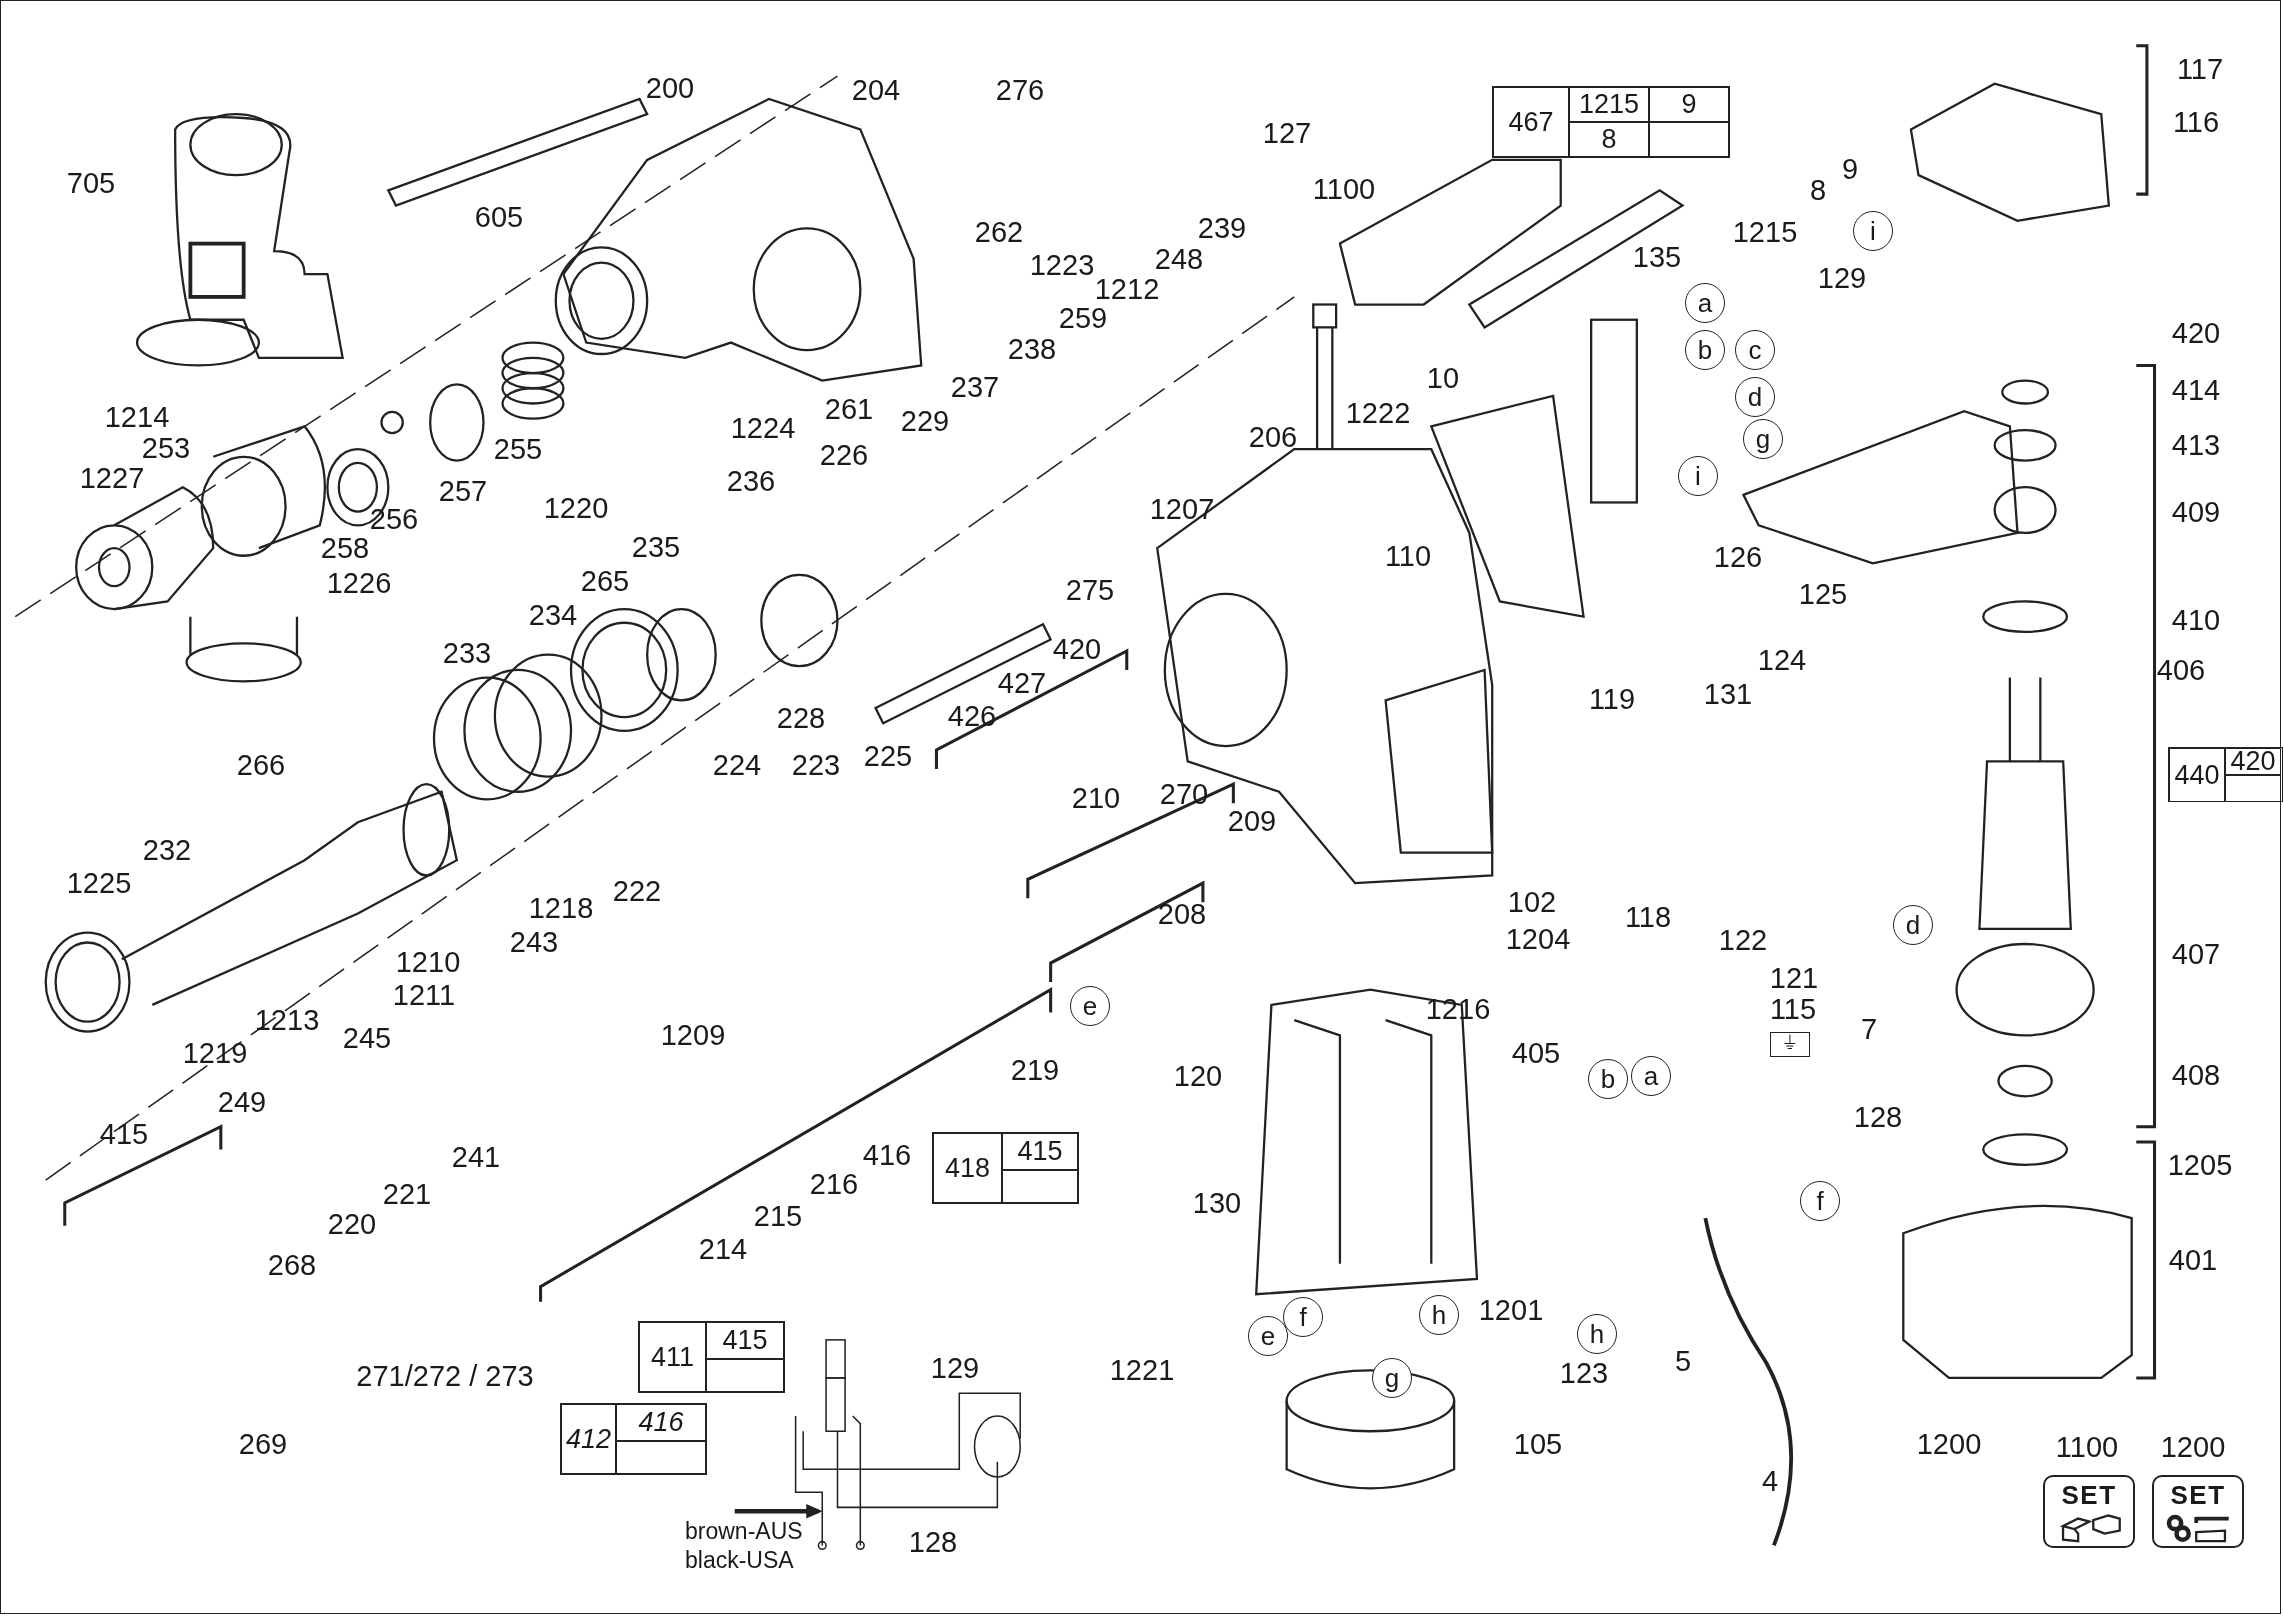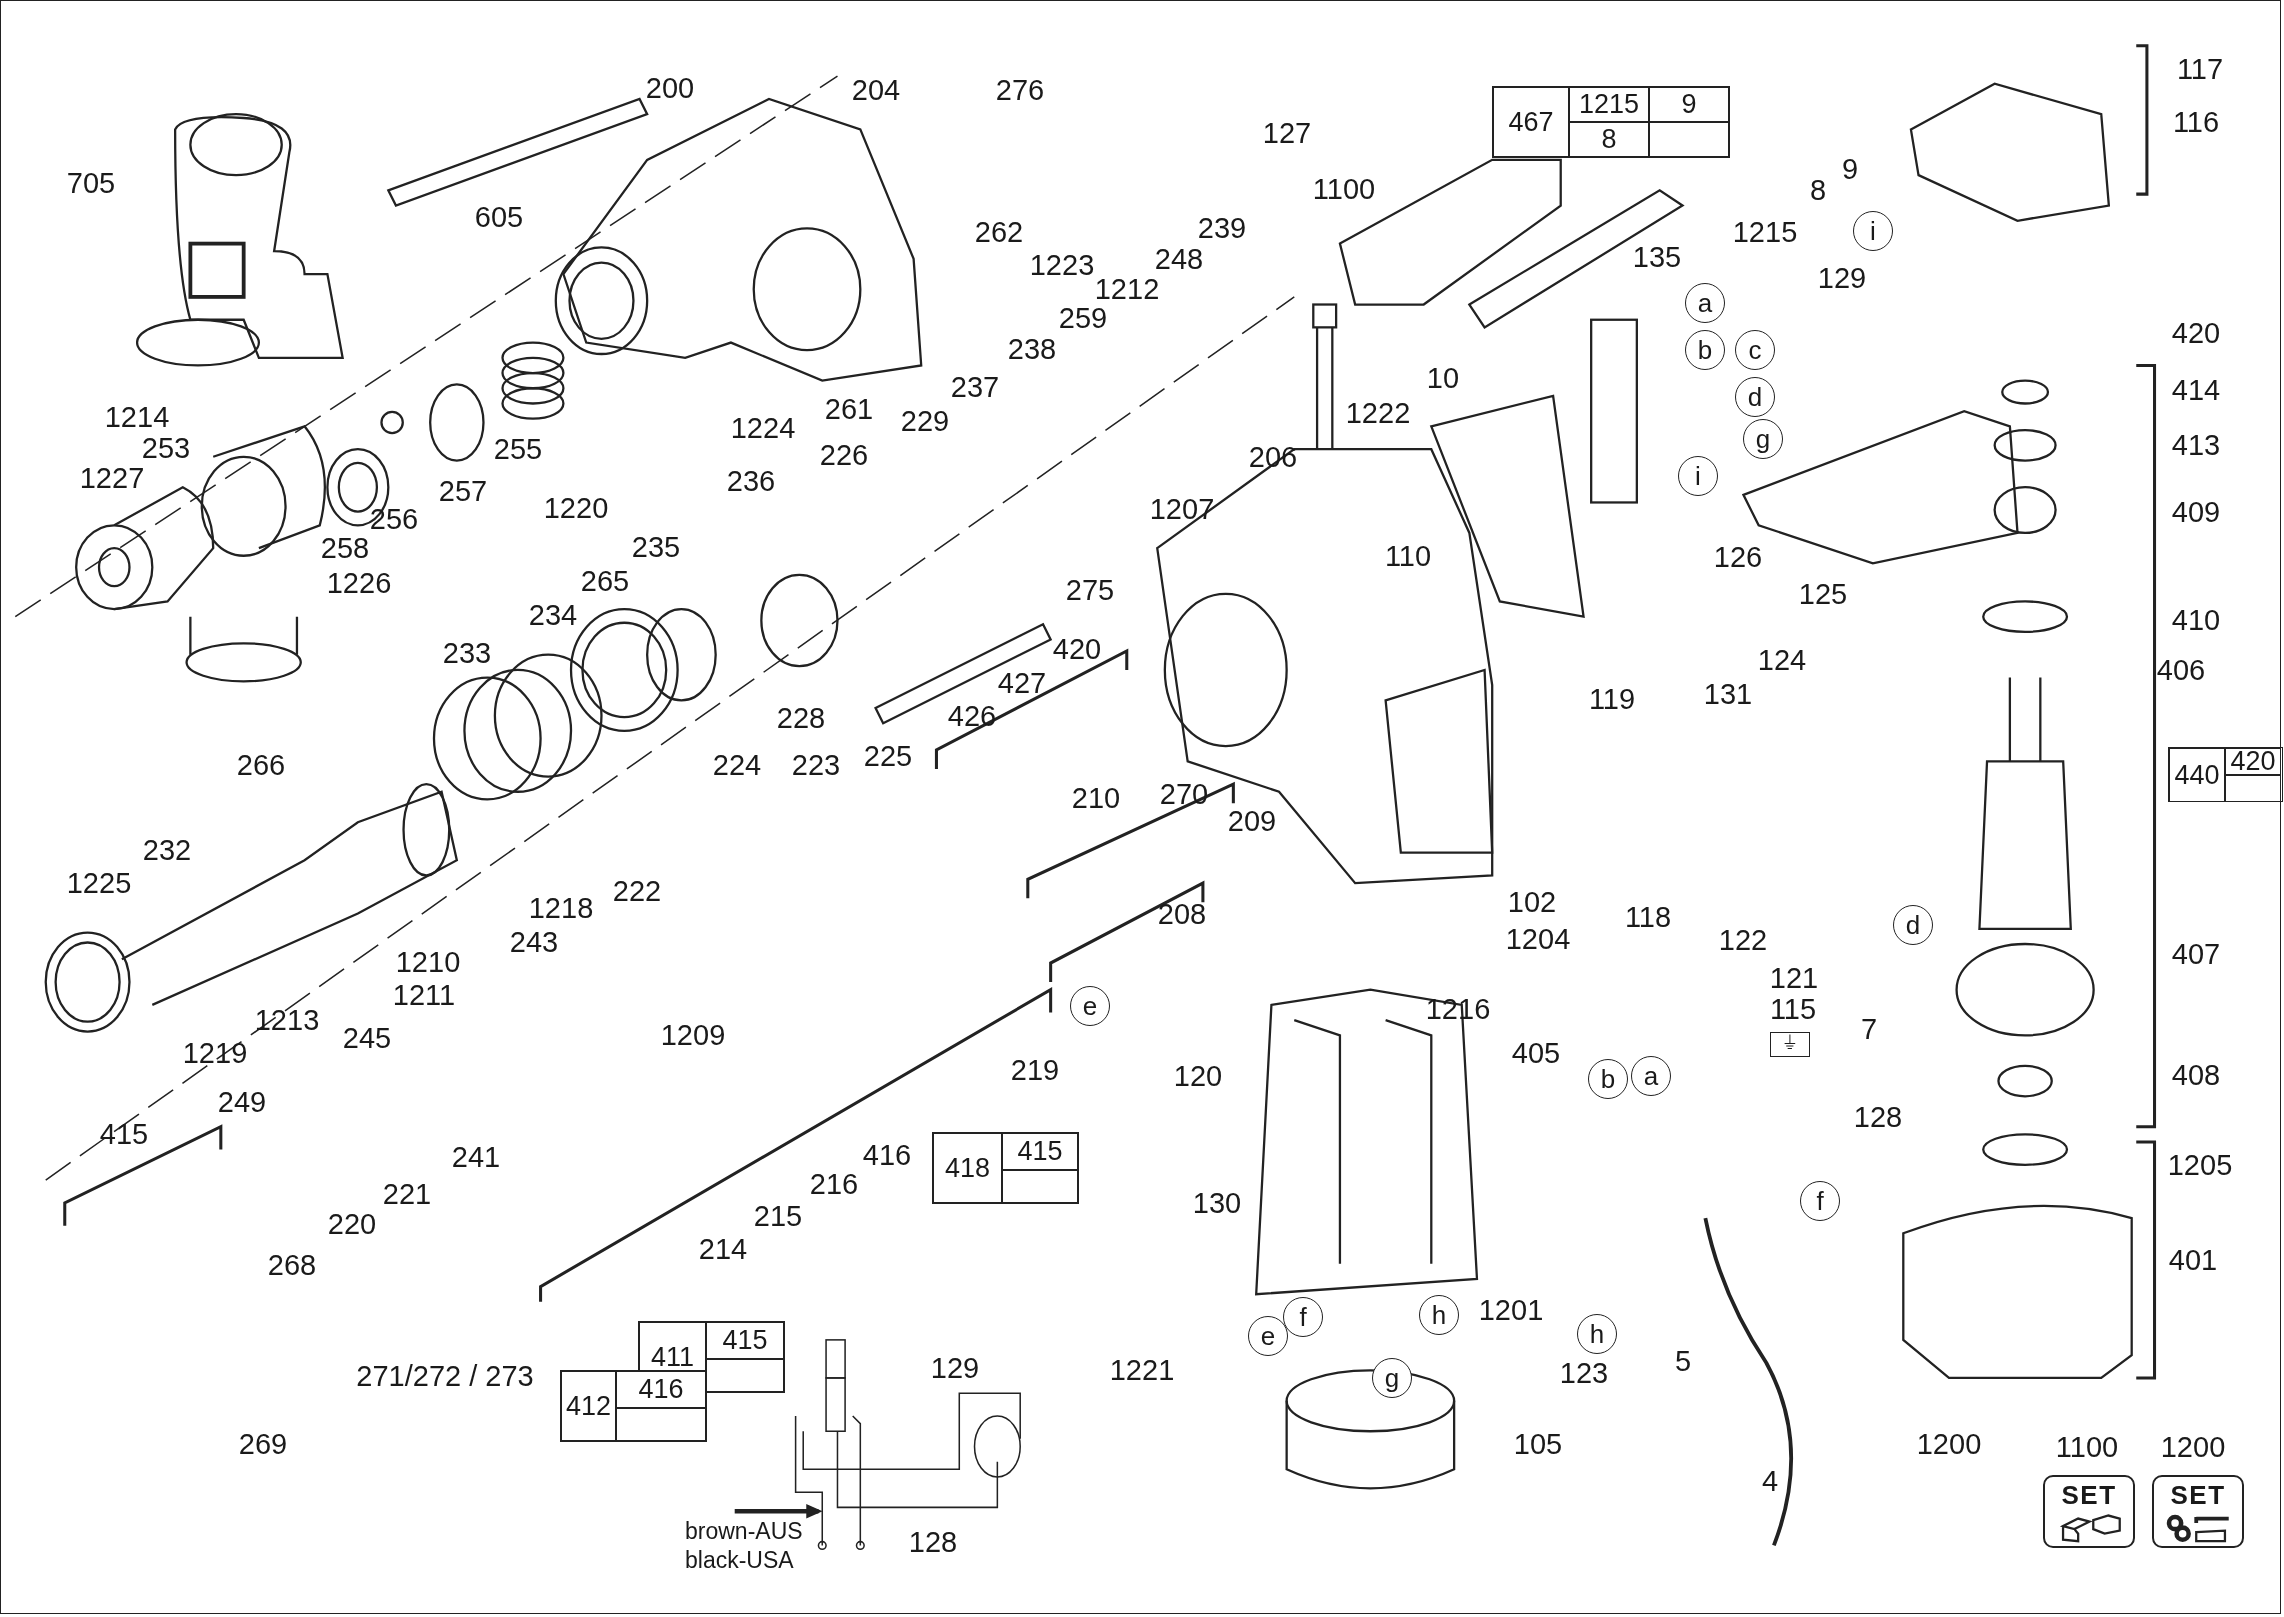--- a/index.html
+++ b/index.html
@@ -230,21 +230,21 @@
   <span class="lbl" style="left:263px;top:1444px">269</span>
   <span class="lbl" style="left:723px;top:1249px">214</span>
   <span class="lbl" style="left:778px;top:1216px">215</span>
   <span class="lbl" style="left:834px;top:1184px">216</span>
   <span class="lbl" style="left:887px;top:1155px">416</span>
   <span class="lbl" style="left:1035px;top:1070px">219</span>
   <span class="lbl" style="left:1287px;top:133px">127</span>
   <span class="lbl" style="left:1344px;top:189px">1100</span>
   <span class="lbl" style="left:1657px;top:257px">135</span>
   <span class="lbl" style="left:1378px;top:413px">1222</span>
-  <span class="lbl" style="left:1273px;top:457px">206</span>
+  <span class="lbl" style="left:1273px;top:437px">206</span>
   <span class="lbl" style="left:1182px;top:509px">1207</span>
   <span class="lbl" style="left:1443px;top:378px">10</span>
   <span class="lbl" style="left:1408px;top:556px">110</span>
   <span class="lbl" style="left:1612px;top:699px">119</span>
   <span class="lbl" style="left:1532px;top:902px">102</span>
   <span class="lbl" style="left:1648px;top:917px">118</span>
   <span class="lbl" style="left:1538px;top:939px">1204</span>
   <span class="lbl" style="left:1458px;top:1009px">1216</span>
   <span class="lbl" style="left:1536px;top:1053px">405</span>
   <span class="lbl" style="left:1198px;top:1076px">120</span>
@@ -318,21 +318,21 @@
 <div class="kitbox" style="left:932px;top:1094px;width:145px;height:70px;grid-template-columns:69px 76px;grid-template-rows:37px 33px;">
   <div style="grid-row:1/3">418</div>
   <div>415</div>
   <div></div>
 </div>
 <div class="kitbox" style="left:638px;top:1283px;width:145px;height:70px;grid-template-columns:67px 78px;grid-template-rows:37px 33px;">
   <div style="grid-row:1/3">411</div>
   <div>415</div>
   <div></div>
 </div>
-<div class="kitbox" style="left:560px;top:1332px;width:145px;height:70px;grid-template-columns:55px 90px;grid-template-rows:37px 33px;">
+<div class="kitbox" style="left:560px;top:1365px;width:145px;height:70px;grid-template-columns:55px 90px;grid-template-rows:37px 33px;font-style:italic;">
   <div style="grid-row:1/3">412</div>
   <div>416</div>
   <div></div>
 </div>
 
 <div class="ground" style="left:1770px;top:1032px">⏚</div>
 
 <div class="legend" style="left:685px;top:1517px">
   <div>brown-AUS</div>
   <div>black-USA</div>

